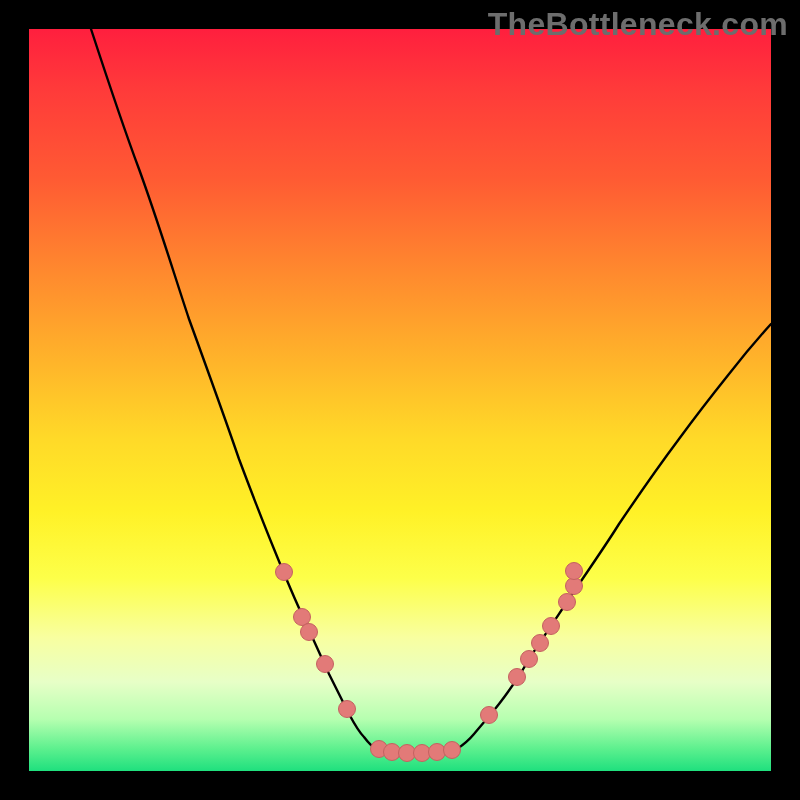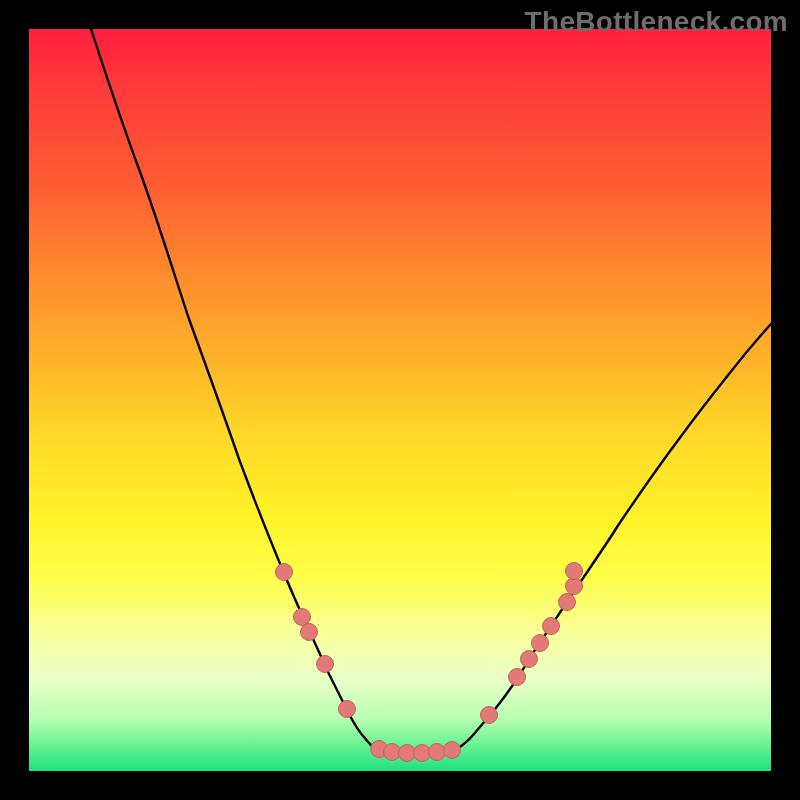--- a/index.html
+++ b/index.html
@@ -29,21 +29,21 @@
       #f8ffa0 82%,
       #e7ffc7 88%,
       #b6ffb0 93%,
       #5df08e 97%,
       #1fe07e 100%);
   }
   .watermark {
     position: absolute;
     top: 6px;
     right: 12px;
-    font-size: 28px;
+    font-size: 32px;
     font-weight: 600;
     color: #6d6d6d;
     letter-spacing: 0.3px;
     user-select: none;
   }
   svg.curve {
     position: absolute;
     left: 0;
     top: 0;
     width: 742px;

